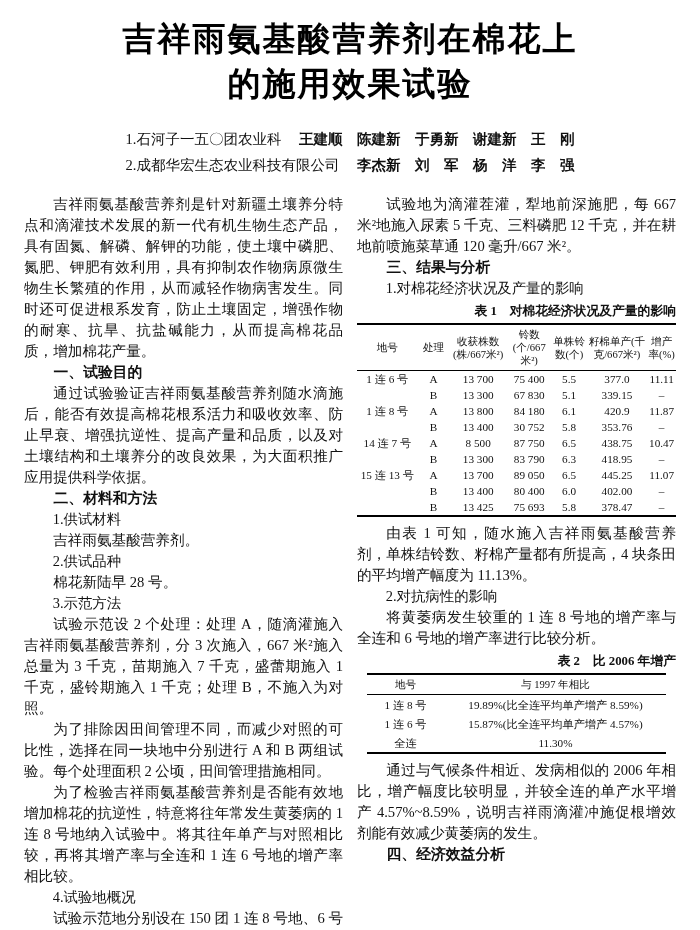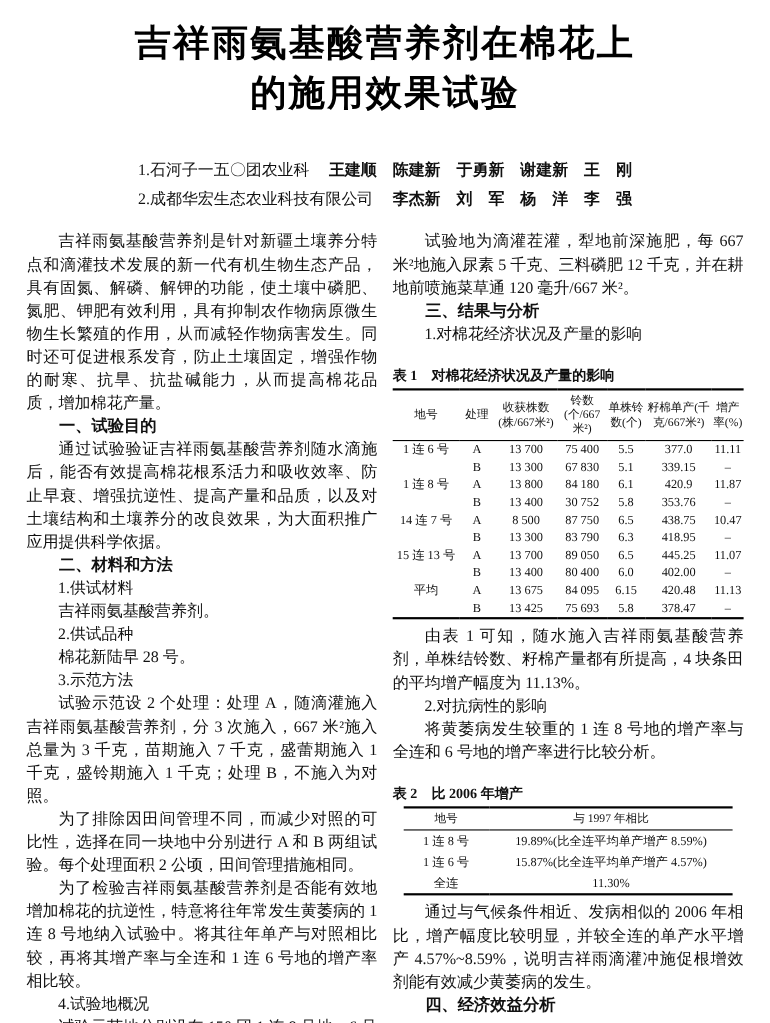--- a/index.html
+++ b/index.html
@@ -19,21 +19,21 @@
   .title-block { text-align: center; margin-top: 4px; }
   .title-line {
     font-family: "DejaVu Sans", sans-serif;
     font-weight: 900;
     font-size: 33px;
     line-height: 45px;
     letter-spacing: 2px;
     color: #000;
   }
   
-  .byline { margin-top: 36px; text-align: center; }
+  .byline { margin-top: 20px; text-align: center; }
   .byline-row { font-size: 14.5px; line-height: 26px; white-space: nowrap; }
   .byline-org { font-family: "Liberation Serif", "DejaVu Serif", serif; }
   .byline-authors {
     font-family: "DejaVu Sans", sans-serif;
     font-weight: bold;
     margin-left: 14px;
   }
   
   .columns { display: flex; gap: 14px; margin-top: 16px; }
   .col {
@@ -52,25 +52,25 @@
     text-indent: 2em;
   }
   .sub-heading {
     margin: 0;
     text-indent: 2em;
     line-height: 21px;
     font-size: 14.4px;
   }
   
   .tbl-caption {
-    text-align: left;
+    text-align: right;
     font-weight: bold;
     font-size: 12.8px;
     line-height: 20px;
-    margin: 16px 0 2px 0;
+    margin: 2px 0 2px 0;
     text-indent: 0;
   }
   table.paper-table {
     width: 100%;
     border-collapse: collapse;
     border-top: 2px solid #000;
     border-bottom: 2px solid #000;
     margin: 2px 0 6px 0;
   }
   table.paper-table th {
@@ -226,29 +226,20 @@
             <tr>
               <td></td>
               <td>B</td>
               <td>13 400</td>
               <td>80 400</td>
               <td>6.0</td>
               <td>402.00</td>
               <td>–</td>
             </tr>
             <tr>
-              <td>平均</td>
-              <td>A</td>
-              <td>13 675</td>
-              <td>84 095</td>
-              <td>6.15</td>
-              <td>420.48</td>
-              <td>11.13</td>
-            </tr>
-            <tr>
               <td></td>
               <td>B</td>
               <td>13 425</td>
               <td>75 693</td>
               <td>5.8</td>
               <td>378.47</td>
               <td>–</td>
             </tr>
           </tbody>
         </table>

